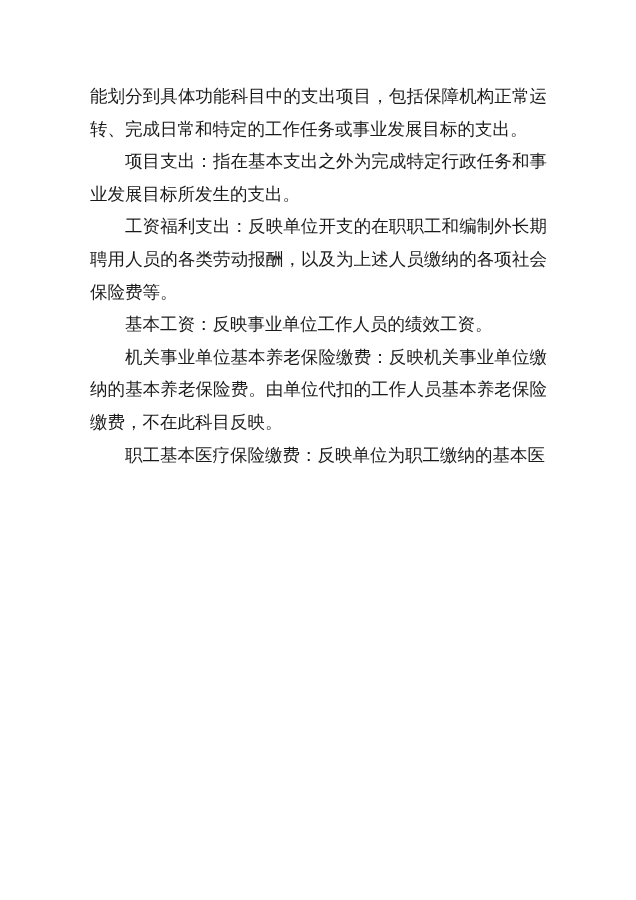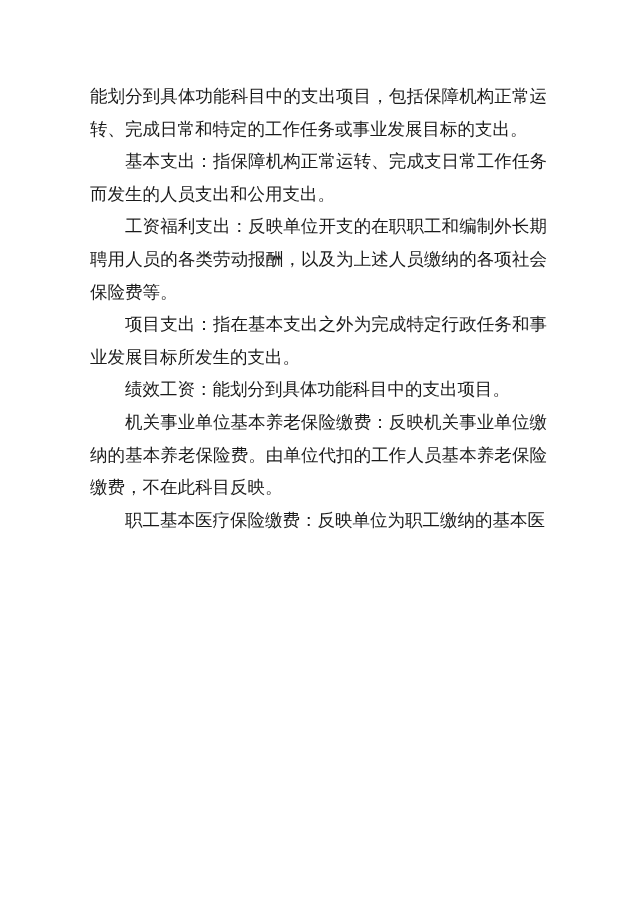--- a/index.html
+++ b/index.html
@@ -35,20 +35,19 @@
   .text-block p.indent {
     text-indent: 2em;
   }
 </style>
 </head>
 <body>
 
 <div class="doc-page">
   <div class="text-block">
     <p>能划分到具体功能科目中的支出项目，包括保障机构正常运转、完成日常和特定的工作任务或事业发展目标的支出。</p>
-    <p class="indent">基本支出：指保障机构正常运转、完成支日常工作任务而发生的人员支出和公用支出。</p>
+    <p class="indent">项目支出：指在基本支出之外为完成特定行政任务和事业发展目标所发生的支出。</p>
     <p class="indent">工资福利支出：反映单位开支的在职职工和编制外长期聘用人员的各类劳动报酬，以及为上述人员缴纳的各项社会保险费等。</p>
-    <p class="indent">项目支出：指在基本支出之外为完成特定行政任务和事业发展目标所发生的支出。</p>
-    <p class="indent">绩效工资：能划分到具体功能科目中的支出项目。</p>
+    <p class="indent">基本工资：反映事业单位工作人员的绩效工资。</p>
     <p class="indent">机关事业单位基本养老保险缴费：反映机关事业单位缴纳的基本养老保险费。由单位代扣的工作人员基本养老保险缴费，不在此科目反映。</p>
     <p class="indent">职工基本医疗保险缴费：反映单位为职工缴纳的基本医</p>
   </div>
 </div>
 
 </body></html>

